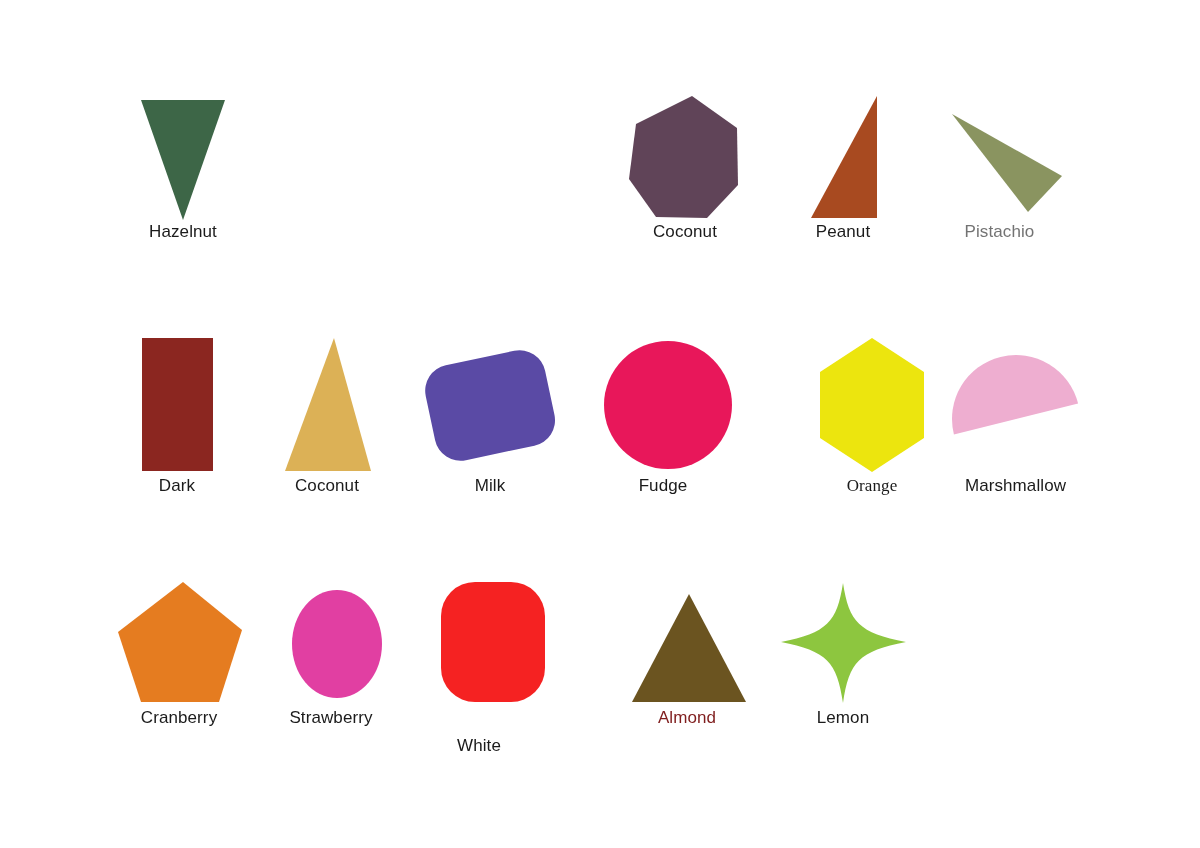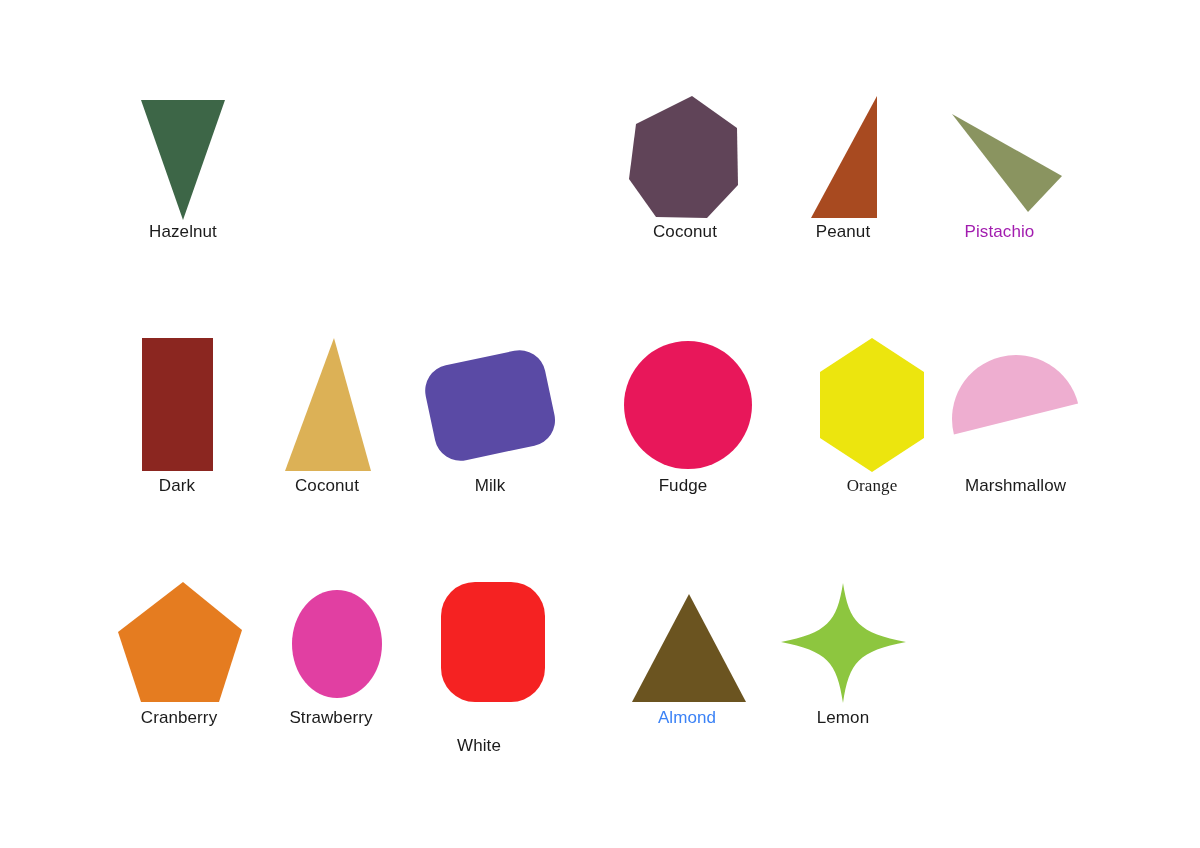--- a/index.html
+++ b/index.html
@@ -78,21 +78,21 @@
     </div>
     <div class="shape-label" style="color: rgb(27, 27, 27);">Peanut</div>
   </div>
 
   <div class="shape-cell" style="left:922px; top:92px; width:155px;">
     <div class="shape-art">
       <svg width="140" height="130" viewBox="0 0 140 130">
         <polygon points="22,22 132,84 98,120" fill="#8a9460"></polygon>
       </svg>
     </div>
-    <div class="shape-label" style="color: #a21caf;">Pistachio</div>
+    <div class="shape-label" style="color: #737373;">Pistachio</div>
   </div>
 
   <div class="shape-cell" style="left:102px; top:334px; width:150px;">
     <div class="shape-art">
       <svg width="130" height="142" viewBox="0 0 130 142">
         <rect x="30" y="4" width="71" height="133" fill="#8b2620"></rect>
       </svg>
     </div>
     <div class="shape-label" style="color: rgb(27, 27, 27);">Dark</div>
   </div>
@@ -108,21 +108,21 @@
 
   <div class="shape-cell" style="left:400px; top:334px; width:180px;">
     <div class="shape-art">
       <svg width="180" height="142" viewBox="0 0 180 142">
         <rect x="29" y="23" width="122" height="97" rx="26" ry="26" transform="rotate(-12 90 71)" fill="#5a4aa5"></rect>
       </svg>
     </div>
     <div class="shape-label" style="color: rgb(27, 27, 27);">Milk</div>
   </div>
 
-  <div class="shape-cell" style="left:608px; top:334px; width:150px;">
+  <div class="shape-cell" style="left:588px; top:334px; width:150px;">
     <div class="shape-art">
       <svg width="140" height="142" viewBox="0 0 140 142">
         <circle cx="75" cy="71" r="64" fill="#e8175a"></circle>
       </svg>
     </div>
     <div class="shape-label" style="color: rgb(27, 27, 27);">Fudge</div>
   </div>
 
   <div class="shape-cell" style="left:797px; top:334px; width:150px;font-family:Liberation Serif, serif;">
     <div class="shape-art">
@@ -170,21 +170,21 @@
     </div>
     <div class="shape-label" style="color: rgb(27, 27, 27);">White</div>
   </div>
 
   <div class="shape-cell" style="left:612px; top:578px; width:150px;">
     <div class="shape-art">
       <svg width="140" height="130" viewBox="0 0 140 130">
         <polygon points="72,16 129,124 15,124" fill="#6b5420"></polygon>
       </svg>
     </div>
-    <div class="shape-label" style="color: #3b82f6;">Almond</div>
+    <div class="shape-label" style="color: #7f1d1d;">Almond</div>
   </div>
 
   <div class="shape-cell" style="left:768px; top:578px; width:150px;">
     <div class="shape-art">
       <svg width="140" height="130" viewBox="0 0 140 130">
         <path d="M 70 5
                  C 76 44, 86 55, 133 64
                  C 86 73, 76 84, 70 125
                  C 64 84, 54 73, 8 64
                  C 54 55, 64 44, 70 5 Z" fill="#8dc63f"></path>

